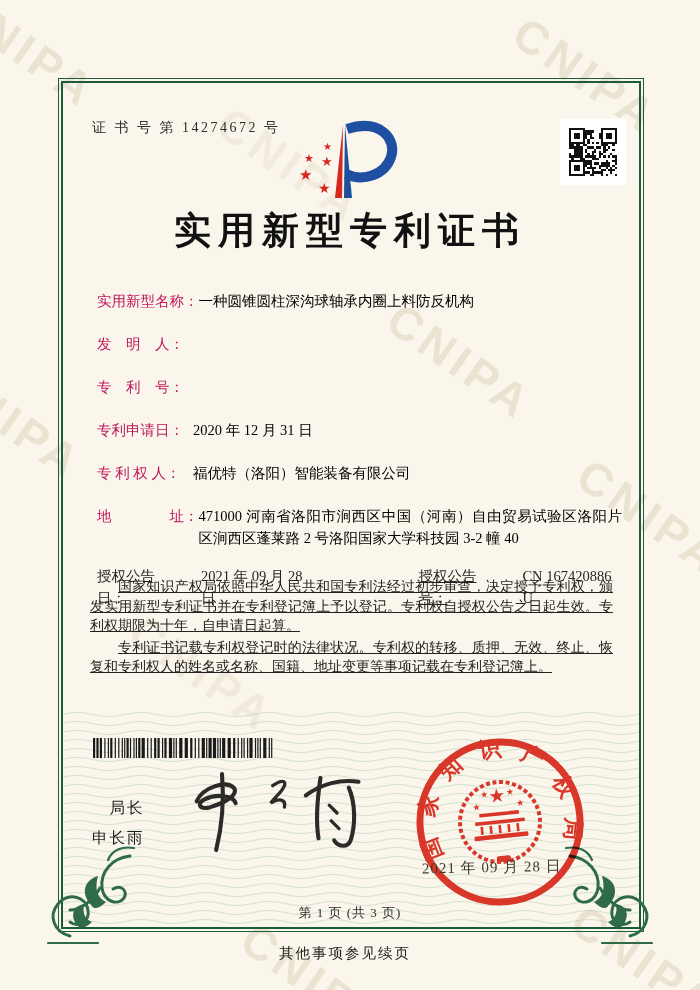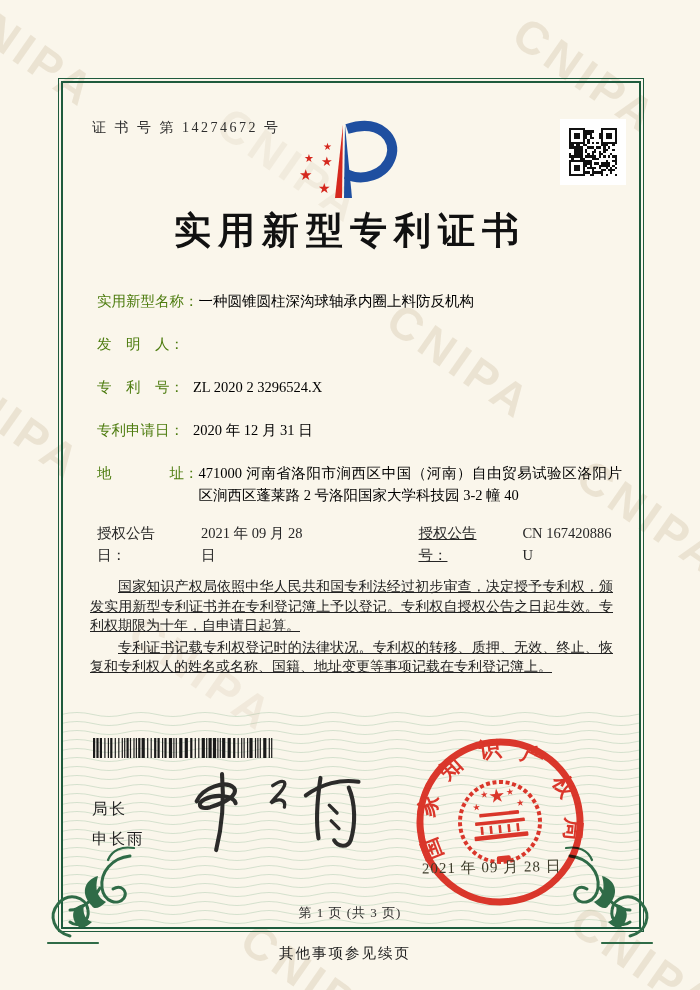--- a/index.html
+++ b/index.html
@@ -28,40 +28,40 @@
 
   .logo{position:absolute; left:291px; top:110px; width:116px; height:96px;}
   .qr{position:absolute; left:560px; top:119px; width:66px; height:66px; background:#fff; padding:0;}
 
   .title{position:absolute; left:0; top:206px; width:700px; text-align:center;
     font-size:37px; font-weight:bold; letter-spacing:7px; color:#111;}
 
   .fields{position:absolute; left:97px; top:290px; width:525px; font-size:14.5px; line-height:22px;}
   .field-row{display:flex; margin-bottom:21px;}
   .field-row.addr{margin-bottom:16px;}
-  .flabel{flex:0 0 96px; white-space:nowrap; color:#4d7c0f;}
+  .flabel{flex:0 0 96px; white-space:nowrap; color:#be185d;}
   .fvalue{flex:1; text-align:justify; color:#000000;}
   .grant-row{display:flex; margin-top:5px;gap:20px;}
   .grant-pair2{margin-left:82px;text-decoration:underline;}
 
   .paras{position:absolute; left:90px; top:577px; width:523px; font-size:14px;
     line-height:19.5px; text-align:justify; color:#222;}
   .paras p{margin:0 0 2px 0; text-indent:2em;text-decoration:underline;}
 
   
   .band{position:absolute; left:61px; top:710px; width:578px; height:218px; z-index:0; opacity:.85;}
   .flourish{position:absolute; z-index:4; width:96px; height:104px;}
   .flourish.left{left:40px; top:844px;}
   .flourish.right{left:564px; top:844px; transform:scaleX(-1);}
 
   .barcode{position:absolute; left:93px; top:738px; width:182px; height:20px;}
 
   .signer{position:absolute; left:92px; top:794px; z-index:5;
-    font-family:Liberation Sans, sans-serif; font-size:15.5px;
-    line-height:30px; color:#1d1d1d; letter-spacing:2px;}
+    font-family:Liberation Mono, monospace; font-size:15.5px;
+    line-height:30px; color:#1d1d1d; letter-spacing:2px;text-align:right;}
   .signature{position:absolute; left:183px; top:764px; width:195px; height:98px; z-index:5;}
 
   .seal{position:absolute; left:410px; top:732px; width:180px; height:180px; z-index:6;
     transform:rotate(-6deg); opacity:.93; mix-blend-mode:multiply;}
   .seal-date{position:absolute; left:422px; top:858px; width:160px; z-index:7;
     font-size:15px; letter-spacing:1px; color:#3d3b2a; transform:rotate(-1deg);}
 
   .page-ind{position:absolute; left:0; top:904px; width:700px; text-align:center;
     font-size:13px; letter-spacing:1px; color:#2e2e2e; z-index:5;}
   .footer-note{position:absolute; left:0; top:944px; width:690px; text-align:center;
@@ -280,25 +280,28 @@
     <div class="fields">
       <div class="field-row">
         <span class="flabel">实用新型名称：</span>
         <span class="fvalue">一种圆锥圆柱深沟球轴承内圈上料防反机构</span>
       </div>
       <div class="field-row">
         <span class="flabel">发　明　人：</span>
       </div>
       <div class="field-row">
         <span class="flabel">专　利　号：</span>
-        <span class="fvalue">ZL 2020 2 3296524.X</span>
       </div>
       <div class="field-row">
         <span class="flabel">专利申请日：</span>
         <span class="fvalue">2020 年 12 月 31 日</span>
+      </div>
+      <div class="field-row">
+        <span class="flabel">专 利 权 人：</span>
+        <span class="fvalue">福优特（洛阳）智能装备有限公司</span>
       </div>
       <div class="field-row addr">
         <span class="flabel">地　　　　址：</span>
         <span class="fvalue">471000 河南省洛阳市涧西区中国（河南）自由贸易试验区洛阳片区涧西区蓬莱路 2 号洛阳国家大学科技园 3-2 幢 40</span>
       </div>
       <div class="grant-row">
         <span>授权公告日：</span>
         <span>2021 年 09 月 28 日</span>
         <span class="grant-pair2">授权公告号：</span>
         <span>CN 167420886 U</span>

